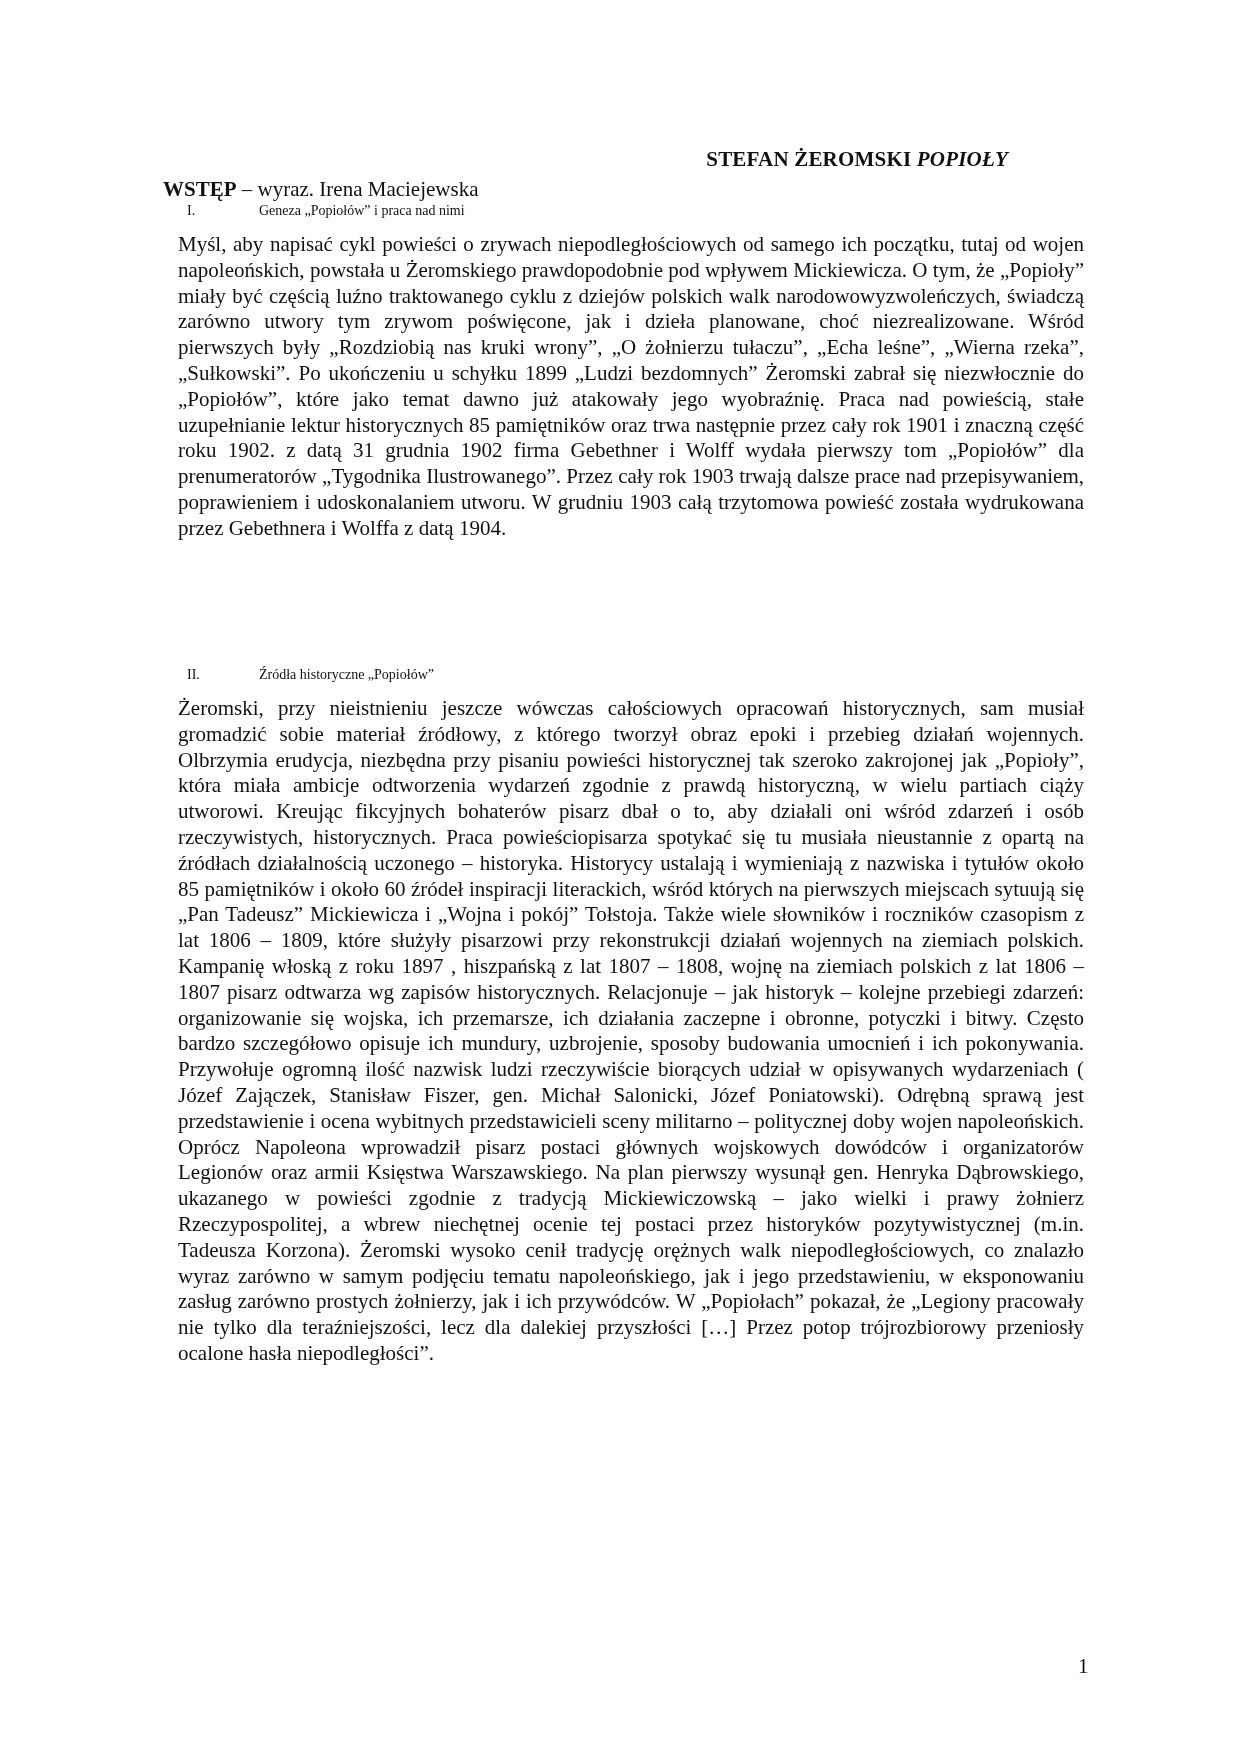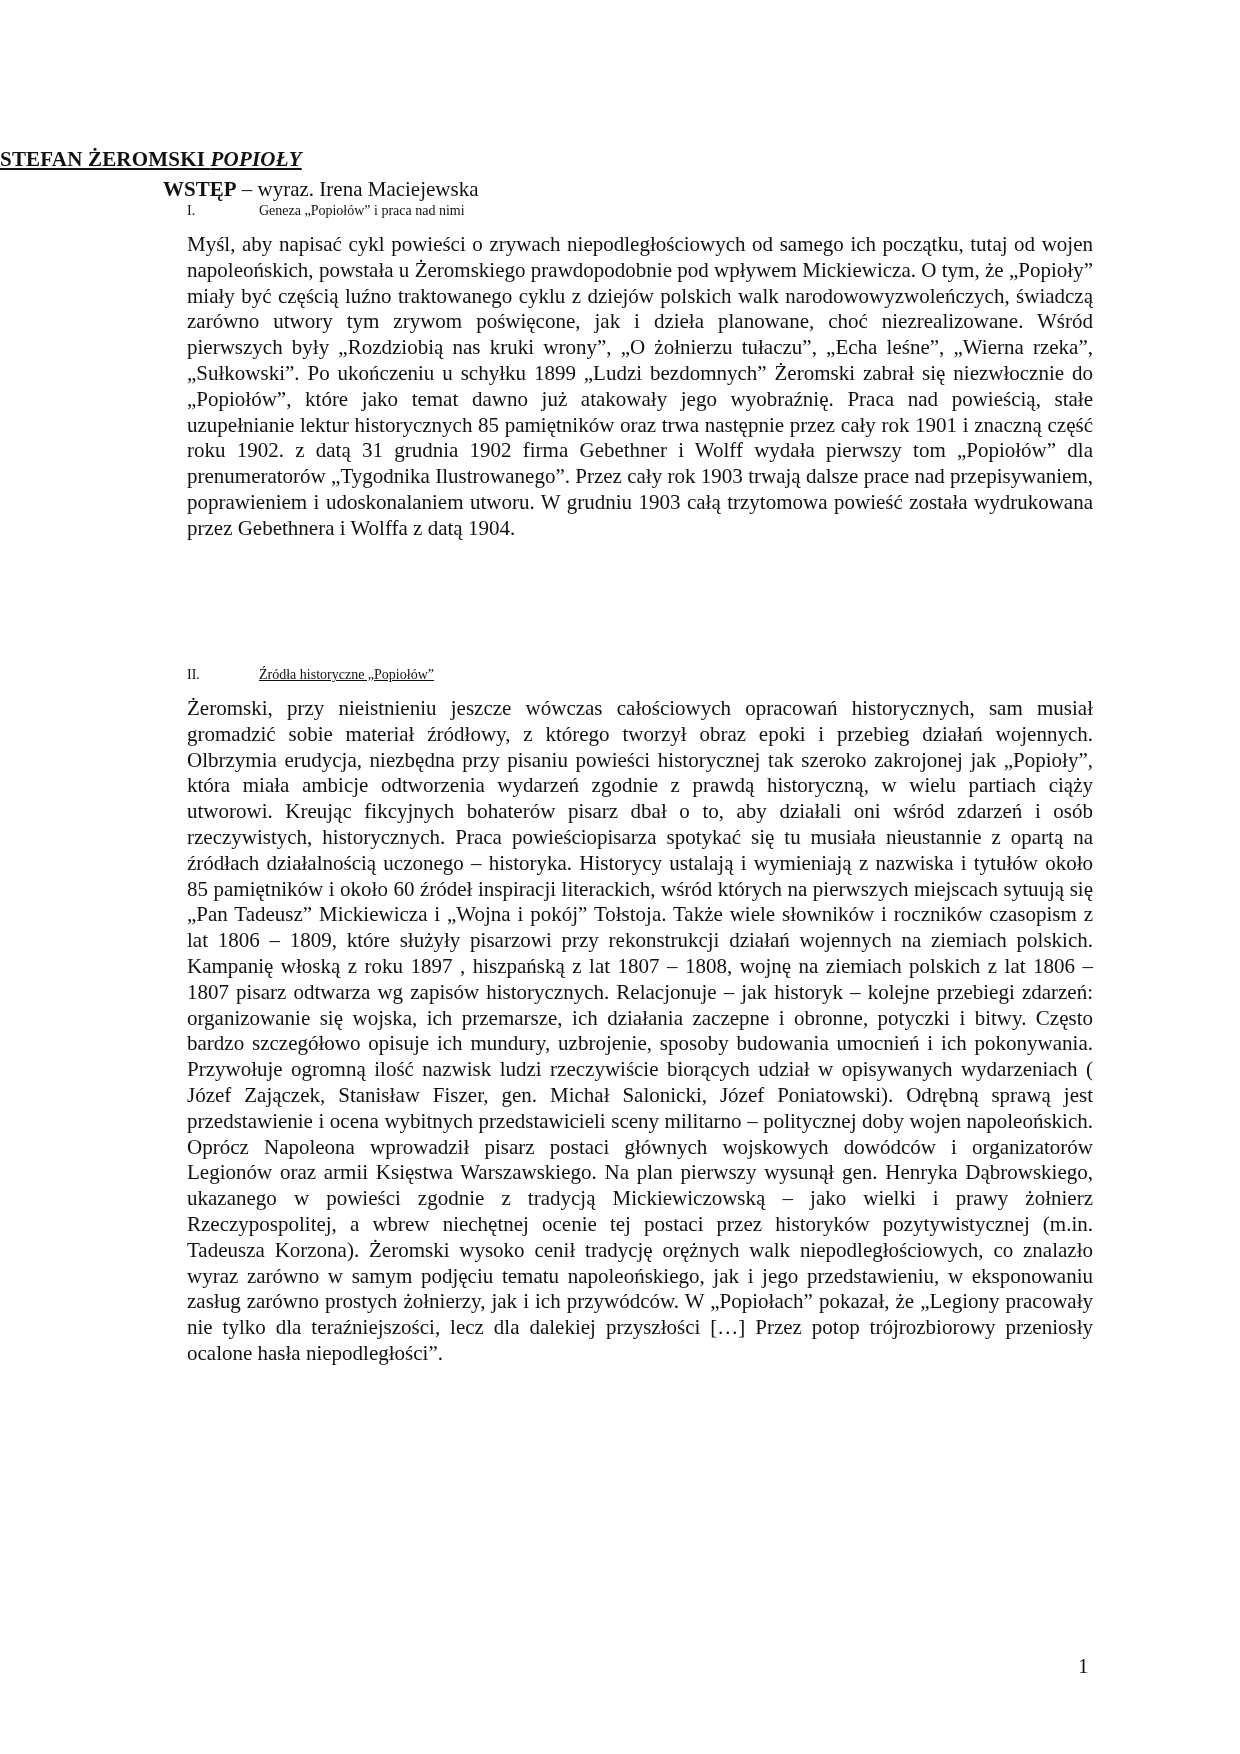--- a/index.html
+++ b/index.html
@@ -1,45 +1,45 @@
 <!DOCTYPE html>
 <html><head>
   <meta charset="utf-8">
   <style>
     html, body { margin: 0; padding: 0; background: #ffffff; }
     body { width: 1240px; height: 1754px; position: relative; overflow: hidden;
       font-family: "Liberation Serif", "DejaVu Serif", serif; color: #111; }
     .page { position: absolute; left: 0; top: 0; width: 1240px; height: 1754px; }
-    .title { position: absolute; top: 147px; left: 0; width: 1008px; text-align: left;
-      font-size: 21px; font-weight: bold; letter-spacing: 0.2px; text-decoration: underline; }
+    .title { position: absolute; top: 147px; left: 0; width: 1008px; text-align: right;
+      font-size: 21px; font-weight: bold; letter-spacing: 0.2px; }
     .title i { font-style: italic; }
     .intro { position: absolute; top: 177px; left: 147px; font-size: 21px; }
     .intro b { font-weight: bold; margin-left: 16px; }
     .heading { position: absolute; left: 187px; font-size: 14px; }
     .heading .num { display: inline-block; width: 72px; }
-    .para { position: absolute; left: 187px; width: 906px; font-size: 21px;
+    .para { position: absolute; left: 178px; width: 906px; font-size: 21px;
       line-height: 25.8px; text-align: justify; }
     .pagenum { position: absolute; left: 1078px; top: 1654px; font-size: 21px; }
   </style>
 </head>
 <body>
 
 <div class="page">
   <div class="title">
     <span>STEFAN ŻEROMSKI </span><i>POPIOŁY</i>
   </div>
 
   <div class="intro">
     <b>WSTĘP</b><span> – wyraz. Irena Maciejewska</span>
   </div>
 
   <div class="heading" style="top:203px;">
     <span class="num">I.</span><span>Geneza „Popiołów” i praca nad nimi</span>
   </div>
   <div class="para" style="top:232px;">Myśl, aby napisać cykl powieści o zrywach niepodległościowych od samego ich początku, tutaj od wojen napoleońskich, powstała u Żeromskiego prawdopodobnie pod wpływem Mickiewicza. O tym, że „Popioły” miały być częścią luźno traktowanego cyklu z dziejów polskich walk narodowowyzwoleńczych, świadczą zarówno utwory tym zrywom poświęcone, jak i dzieła planowane, choć niezrealizowane. Wśród pierwszych były „Rozdziobią nas kruki wrony”, „O żołnierzu tułaczu”, „Echa leśne”, „Wierna rzeka”, „Sułkowski”. Po ukończeniu u schyłku 1899 „Ludzi bezdomnych” Żeromski zabrał się niezwłocznie do „Popiołów”, które jako temat dawno już atakowały jego wyobraźnię. Praca nad powieścią, stałe uzupełnianie lektur historycznych 85 pamiętników oraz trwa następnie przez cały rok 1901 i znaczną część roku 1902. z datą 31 grudnia 1902 firma Gebethner i Wolff wydała pierwszy tom „Popiołów” dla prenumeratorów „Tygodnika Ilustrowanego”. Przez cały rok 1903 trwają dalsze prace nad przepisywaniem, poprawieniem i udoskonalaniem utworu. W grudniu 1903 całą trzytomowa powieść została wydrukowana przez Gebethnera i Wolffa z datą 1904.</div>
 
-  <div class="heading" style="top:667px;text-decoration:underline;">
+  <div class="heading" style="top:667px;">
     <span class="num">II.</span><span>Źródła historyczne „Popiołów”</span>
   </div>
   <div class="para" style="top:696px;">Żeromski, przy nieistnieniu  jeszcze wówczas całościowych opracowań historycznych, sam musiał gromadzić sobie materiał źródłowy, z którego tworzył obraz epoki i przebieg działań wojennych. Olbrzymia erudycja, niezbędna przy pisaniu powieści historycznej tak szeroko zakrojonej jak „Popioły”, która miała ambicje odtworzenia wydarzeń zgodnie z prawdą historyczną, w wielu partiach ciąży utworowi. Kreując fikcyjnych bohaterów pisarz dbał o to, aby działali oni wśród zdarzeń i osób rzeczywistych, historycznych. Praca powieściopisarza spotykać się tu musiała nieustannie z opartą na źródłach działalnością uczonego – historyka. Historycy ustalają i wymieniają z nazwiska i tytułów około 85 pamiętników i około 60 źródeł inspiracji literackich, wśród których na pierwszych miejscach sytuują się „Pan Tadeusz” Mickiewicza i „Wojna i pokój” Tołstoja. Także wiele słowników i roczników czasopism z lat 1806 – 1809, które służyły pisarzowi przy rekonstrukcji działań wojennych na ziemiach polskich. Kampanię włoską z roku 1897 , hiszpańską z lat 1807 – 1808, wojnę na ziemiach polskich z lat 1806 – 1807 pisarz odtwarza wg zapisów historycznych. Relacjonuje – jak historyk – kolejne przebiegi zdarzeń: organizowanie się wojska, ich przemarsze, ich działania zaczepne i obronne, potyczki i bitwy. Często bardzo szczegółowo opisuje ich mundury, uzbrojenie, sposoby budowania umocnień i ich pokonywania. Przywołuje ogromną ilość nazwisk ludzi rzeczywiście biorących udział w opisywanych wydarzeniach ( Józef Zajączek, Stanisław Fiszer, gen. Michał Salonicki, Józef Poniatowski). Odrębną sprawą jest przedstawienie i ocena wybitnych przedstawicieli sceny militarno – politycznej doby wojen napoleońskich. Oprócz Napoleona wprowadził pisarz postaci głównych wojskowych dowódców i organizatorów Legionów oraz armii Księstwa Warszawskiego. Na plan pierwszy wysunął gen. Henryka Dąbrowskiego, ukazanego w powieści zgodnie z tradycją Mickiewiczowską – jako wielki i prawy żołnierz Rzeczypospolitej, a wbrew niechętnej ocenie tej postaci przez historyków pozytywistycznej (m.in. Tadeusza Korzona). Żeromski wysoko cenił tradycję orężnych walk niepodległościowych, co znalazło wyraz zarówno w samym podjęciu tematu napoleońskiego, jak i jego przedstawieniu, w eksponowaniu zasług zarówno prostych żołnierzy, jak i ich przywódców. W „Popiołach” pokazał, że „Legiony pracowały nie tylko dla teraźniejszości, lecz dla dalekiej przyszłości […] Przez potop trójrozbiorowy przeniosły ocalone hasła niepodległości”.</div>
 
   <div class="pagenum">1</div>
 </div>
 
 </body></html>

